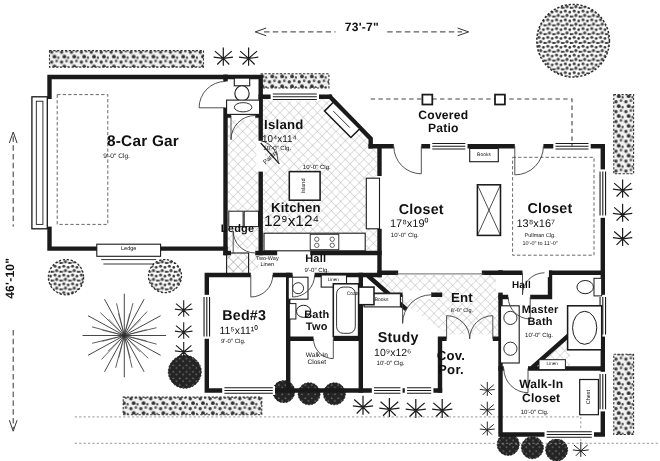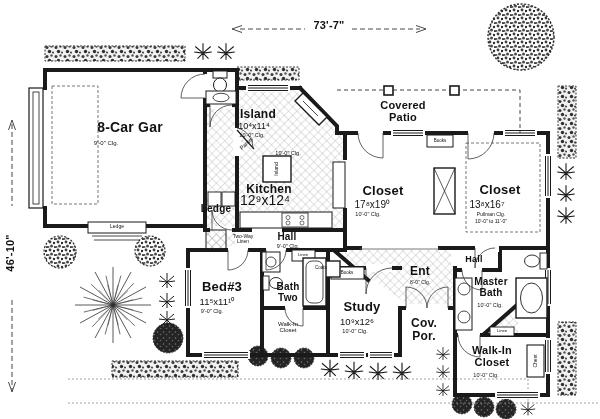--- a/index.html
+++ b/index.html
@@ -309,21 +309,21 @@
 <div class="lbl b w" style="left:288px;top:293px;font-size:10px;width:30px">Bath Two</div>
 <div class="lbl w" style="left:288px;top:327px;font-size:6px;width:34px">Walk-In Closet</div>
 
 <div class="lbl b" style="left:362px;top:307px;font-size:13px">Study</div>
 <div class="lbl" style="left:357px;top:322px;font-size:9.5px">10⁹x12⁶</div>
 <div class="lbl" style="left:355px;top:332px;font-size:5.5px">10'-0" Clg.</div>
 
 <div class="lbl b" style="left:420px;top:271px;font-size:12px">Ent</div>
 <div class="lbl" style="left:420px;top:283px;font-size:5px">8'-0" Clg.</div>
 
-<div class="lbl b w" style="left:424px;top:330px;font-size:12px;width:40px">Cov. Por.</div>
+<div class="lbl b w" style="left:410px;top:330px;font-size:12px;width:40px">Cov. Por.</div>
 
 <div class="lbl b" style="left:474px;top:260px;font-size:9px">Hall</div>
 <div class="lbl b w" style="left:491px;top:288px;font-size:10px;width:42px">Master Bath</div>
 <div class="lbl" style="left:490px;top:306px;font-size:5.5px">10'-0" Clg.</div>
 <div class="lbl" style="left:502px;top:331px;font-size:4.2px">Linen</div>
 
 <div class="lbl b w" style="left:492px;top:357px;font-size:11px;width:50px">Walk-In Closet</div>
 <div class="lbl" style="left:486px;top:376px;font-size:5.5px">10'-0" Clg.</div>
 <div class="lbl r90" style="left:535.5px;top:361px;font-size:5px">Chest</div>
 

